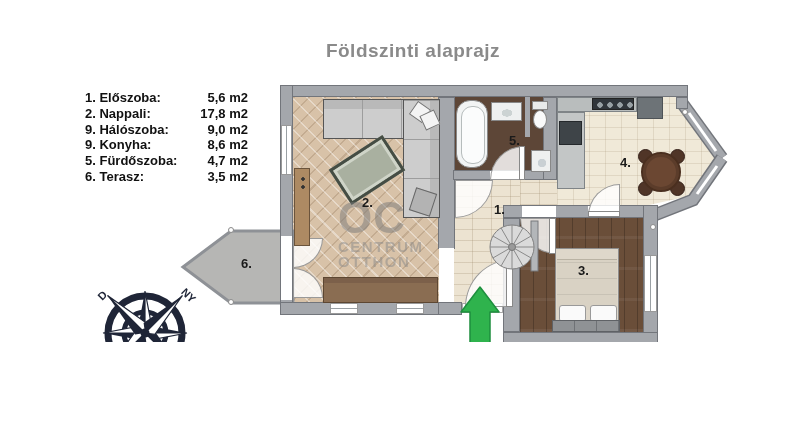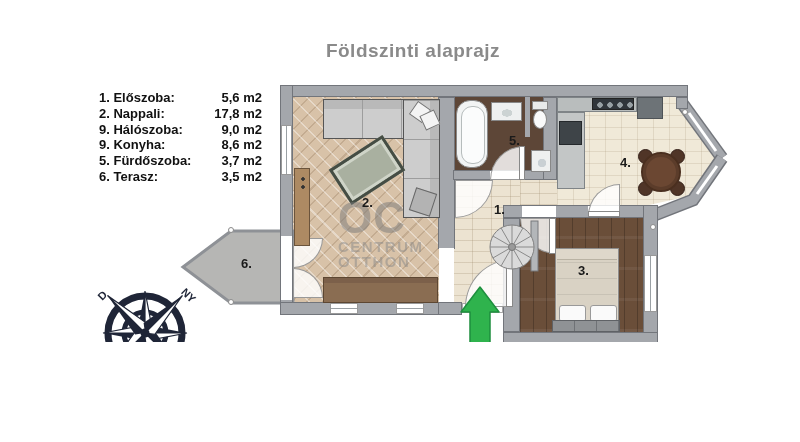--- a/index.html
+++ b/index.html
@@ -1,21 +1,21 @@
 <!DOCTYPE html>
 <html style="--entrance_arrow: #2fb34d; --compass: #1f2537; --living_floor: #d8c2a8; --hall_floor: #ece3d1; --bedroom_floor: #6a4e39; --bathroom_floor: #5d4637; --kitchen_floor: #f0e9d8; --terrace: #b6b6b4; --walls: #a4a7ac; --title_text: #8a8a8a;"><head>
 <meta charset="utf-8">
 <style>
   html,body{margin:0;padding:0;background:#fff;}
   #canvas{position:relative;width:800px;height:342px;background:#fff;overflow:hidden;
           font-family:"Liberation Sans",sans-serif;}
   .abs{position:absolute;}
   .title{position:absolute;left:0;top:40px;width:826px;text-align:center;
          font-size:19px;font-weight:bold;color:var(--title_text,#8a8a8a);letter-spacing:.5px;}
-  .legend{position:absolute;left:99px;top:90px;width:163px;font-size:13px;font-weight:bold;color:#111;}
+  .legend{position:absolute;left:85px;top:90px;width:163px;font-size:13px;font-weight:bold;color:#111;}
   .legend-row{display:flex;justify-content:space-between;line-height:15.8px;}
   .room{position:absolute;z-index:1;}
   .f-living{background-image:
       repeating-linear-gradient(45deg,rgba(255,255,255,.38) 0 1.5px,rgba(255,255,255,0) 1.5px 11px),
       repeating-linear-gradient(135deg,rgba(122,92,62,.22) 0 1.5px,rgba(0,0,0,0) 1.5px 11px);
       background-color:var(--living_floor,#d8c2a8);}
   .f-hall{background-image:
       repeating-linear-gradient(0deg,rgba(150,130,100,.25) 0 1px,transparent 1px 11px),
       repeating-linear-gradient(90deg,rgba(150,130,100,.25) 0 1px,transparent 1px 19px);
       background-color:var(--hall_floor,#ece3d1);}
@@ -74,21 +74,21 @@
     <div class="legend-row">
       <span>9. Hálószoba:</span>
       <span>9,0 m2</span>
     </div>
     <div class="legend-row">
       <span>9. Konyha:</span>
       <span>8,6 m2</span>
     </div>
     <div class="legend-row">
       <span>5. Fürdőszoba:</span>
-      <span>3,7 m2</span>
+      <span>4,7 m2</span>
     </div>
     <div class="legend-row">
       <span>6. Terasz:</span>
       <span>3,5 m2</span>
     </div>
   </div>
 
   <div class="room f-living" style="left:293px;top:97px;width:147px;height:205px;"></div>
   <div class="room f-hall" style="left:453px;top:178px;width:67px;height:129px;"></div>
   <div class="room f-hall" style="left:520px;top:180px;width:123px;height:25px;"></div>

